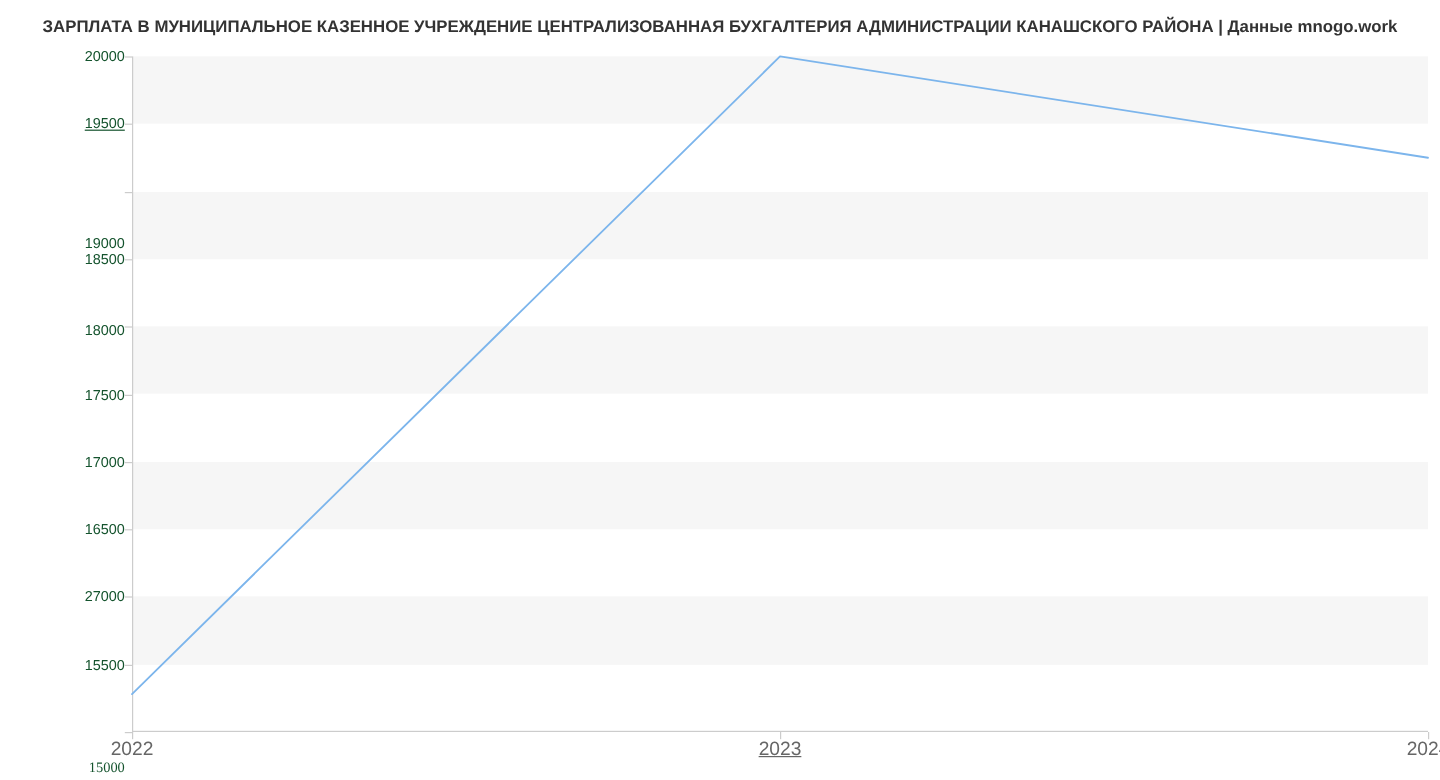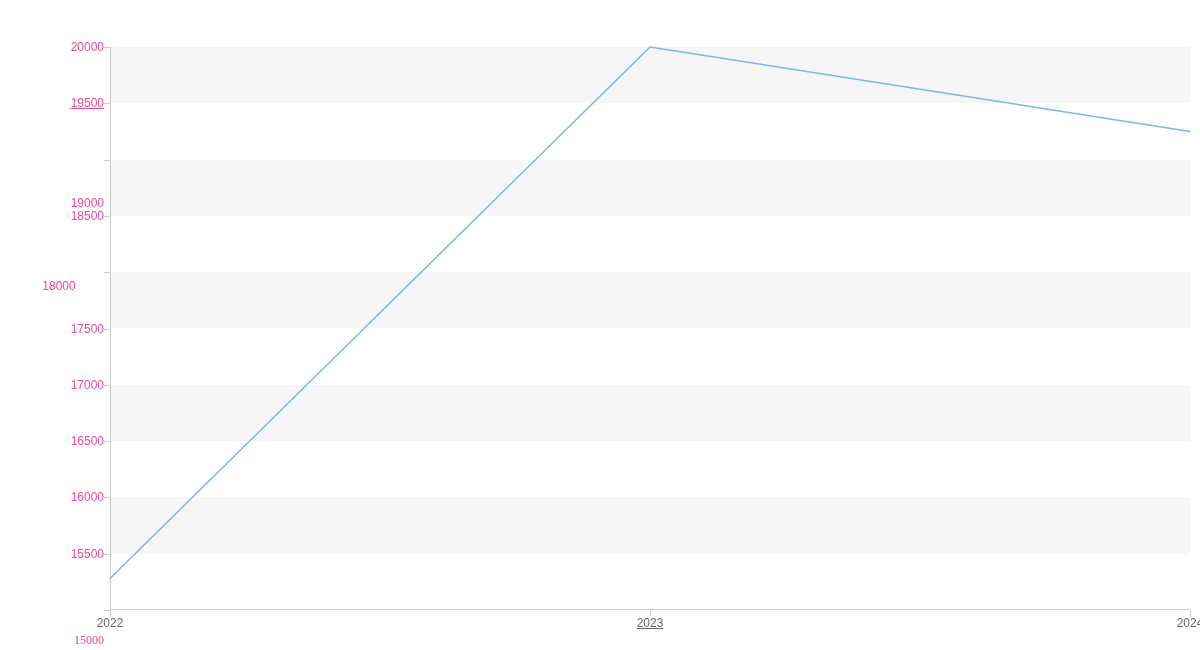--- a/index.html
+++ b/index.html
@@ -39,27 +39,27 @@
     left: 0;
     width: 100%;
     background: #f6f6f6;
   }
   .y-tick-label {
     position: absolute;
     right: 1096px;
     width: 90px;
     text-align: right;
     font-size: 12px;
-    color: #ec4899;
+    color: #14532d;
     transform: translateY(-50%);
   }
   .x-tick-label {
     position: absolute;
     top: 616px;
-    font-size: 12px;
+    font-size: 16px;
     color: #666666;
     transform: translateX(-50%);
   }
   .axis-line {
     position: absolute;
     background: #cccccc;
   }
   .y-axis-line {
     left: 110px;
     top: 47px;
@@ -99,49 +99,50 @@
     stroke: #7cb5ec;
     stroke-width: 1.5;
     stroke-linejoin: round;
     stroke-linecap: round;
   }
 </style>
 </head>
 <body>
 
 <div class="chart-container">
+  <div class="chart-title">ЗАРПЛАТА В МУНИЦИПАЛЬНОЕ КАЗЕННОЕ УЧРЕЖДЕНИЕ ЦЕНТРАЛИЗОВАННАЯ БУХГАЛТЕРИЯ АДМИНИСТРАЦИИ КАНАШСКОГО РАЙОНА | Данные mnogo.work</div>
 
   <div class="plot-area">
 
   <div class="grid-band" style="top: 450.4px; height: 56.3px;"></div>
       <div class="grid-band" style="top: 337.8px; height: 56.3px;"></div>
       <div class="grid-band" style="top: 225.2px; height: 56.3px;"></div>
       <div class="grid-band" style="top: 112.6px; height: 56.3px;"></div>
       <div class="grid-band" style="top: 0px; height: 56.3px;"></div>
     </div>
 
   <div class="axis-line y-axis-line"></div>
   <div class="axis-line x-axis-line"></div>
 
   <svg class="line-layer">
     <polyline class="series-line" points="0,531.472 540,0 1080,84.44999999999999" style="stroke: rgb(124, 181, 236);"></polyline>
   </svg>
 <div class="y-tick-label" style="top: 640px; font-family: Liberation Serif, serif;">15000</div>
     <div class="tick-mark-y" style="top: 610px;"></div>
     <div class="y-tick-label" style="top: 553.7px;">15500</div>
     <div class="tick-mark-y" style="top: 553.7px;"></div>
-    <div class="y-tick-label" style="top: 497.4px;">16000</div>
+    <div class="y-tick-label" style="top: 497.4px;">27000</div>
     <div class="tick-mark-y" style="top: 497.4px;"></div>
     <div class="y-tick-label" style="top: 441.1px;">16500</div>
     <div class="tick-mark-y" style="top: 441.1px;"></div>
     <div class="y-tick-label" style="top: 385px;">17000</div>
     <div class="tick-mark-y" style="top: 384.8px;"></div>
     <div class="y-tick-label" style="top: 328.5px;">17500</div>
     <div class="tick-mark-y" style="top: 328.5px;"></div>
-    <div class="y-tick-label" style="top: 286px; text-align: center;">18000</div>
+    <div class="y-tick-label" style="top: 275px;">18000</div>
     <div class="tick-mark-y" style="top: 272.2px;"></div>
     <div class="y-tick-label" style="top: 215.9px;">18500</div>
     <div class="tick-mark-y" style="top: 215.9px;"></div>
     <div class="y-tick-label" style="top: 159.6px; margin-top: 43px;">19000</div>
     <div class="tick-mark-y" style="top: 159.6px;"></div>
     <div class="y-tick-label" style="top: 103.3px; text-decoration: underline;">19500</div>
     <div class="tick-mark-y" style="top: 103.3px;"></div>
     <div class="y-tick-label" style="top: 47px;">20000</div>
     <div class="tick-mark-y" style="top: 47px;"></div>
     <div class="x-tick-label" style="left: 110px;">2022</div>

